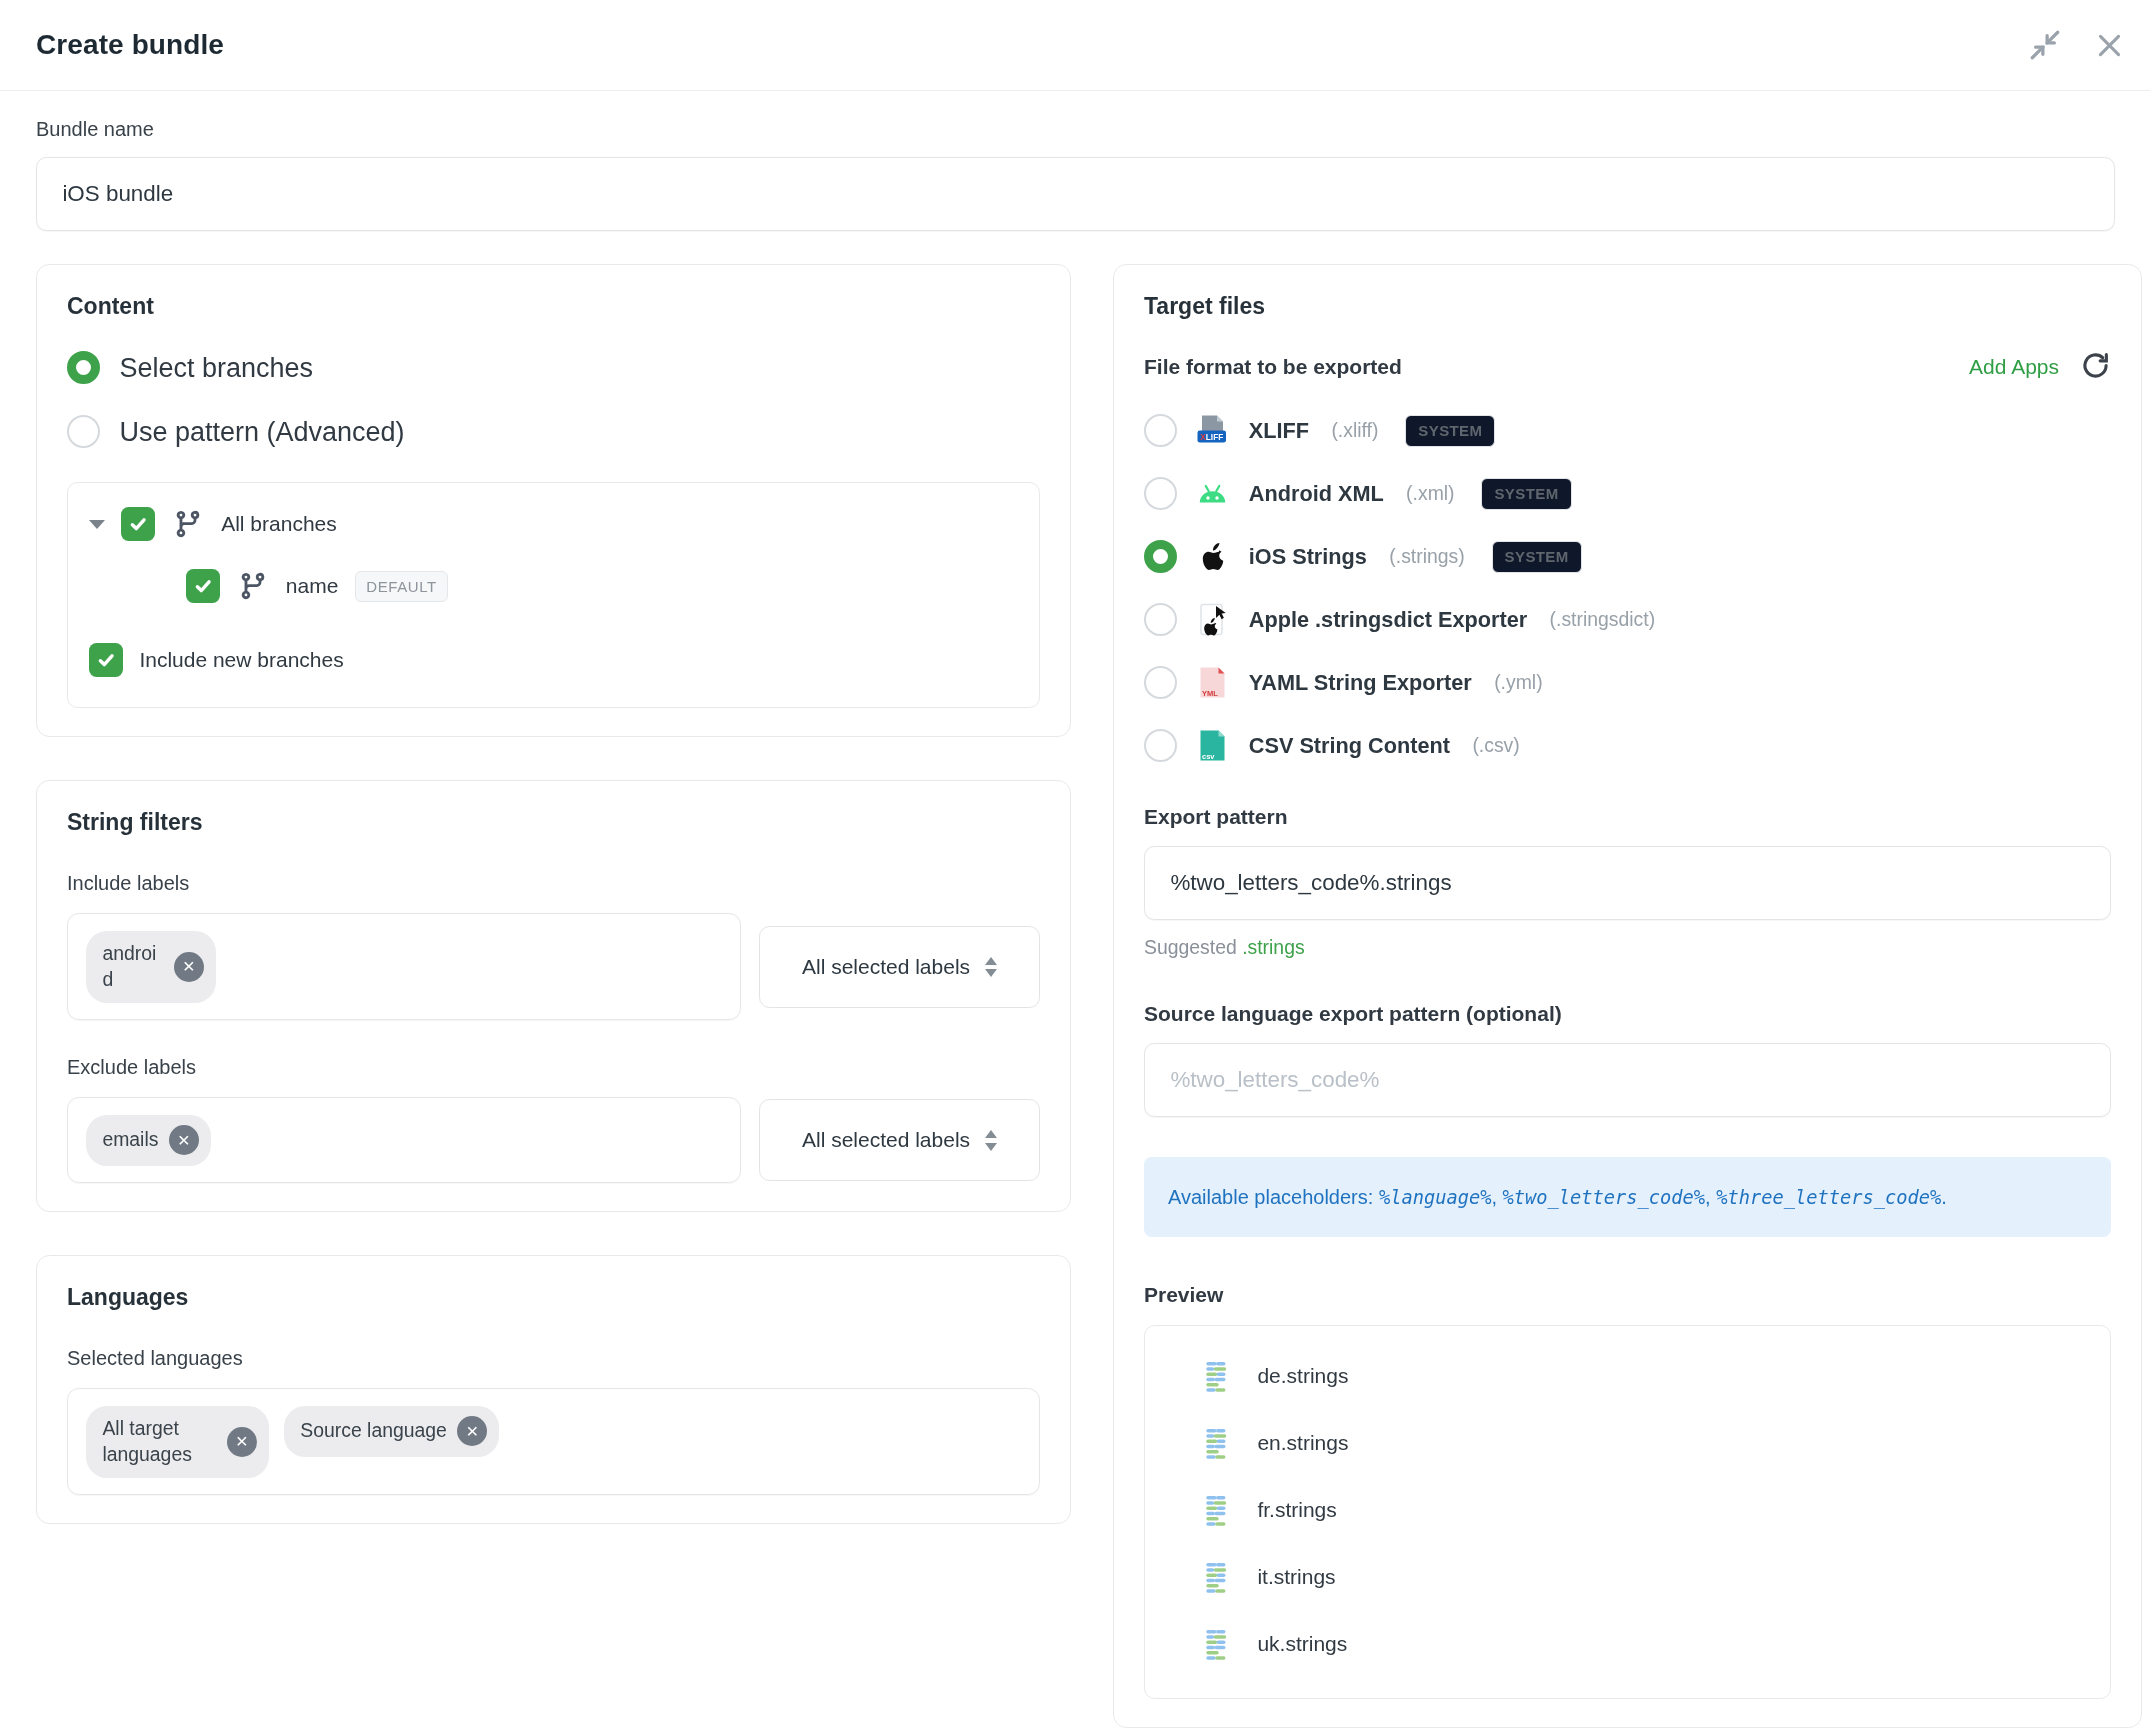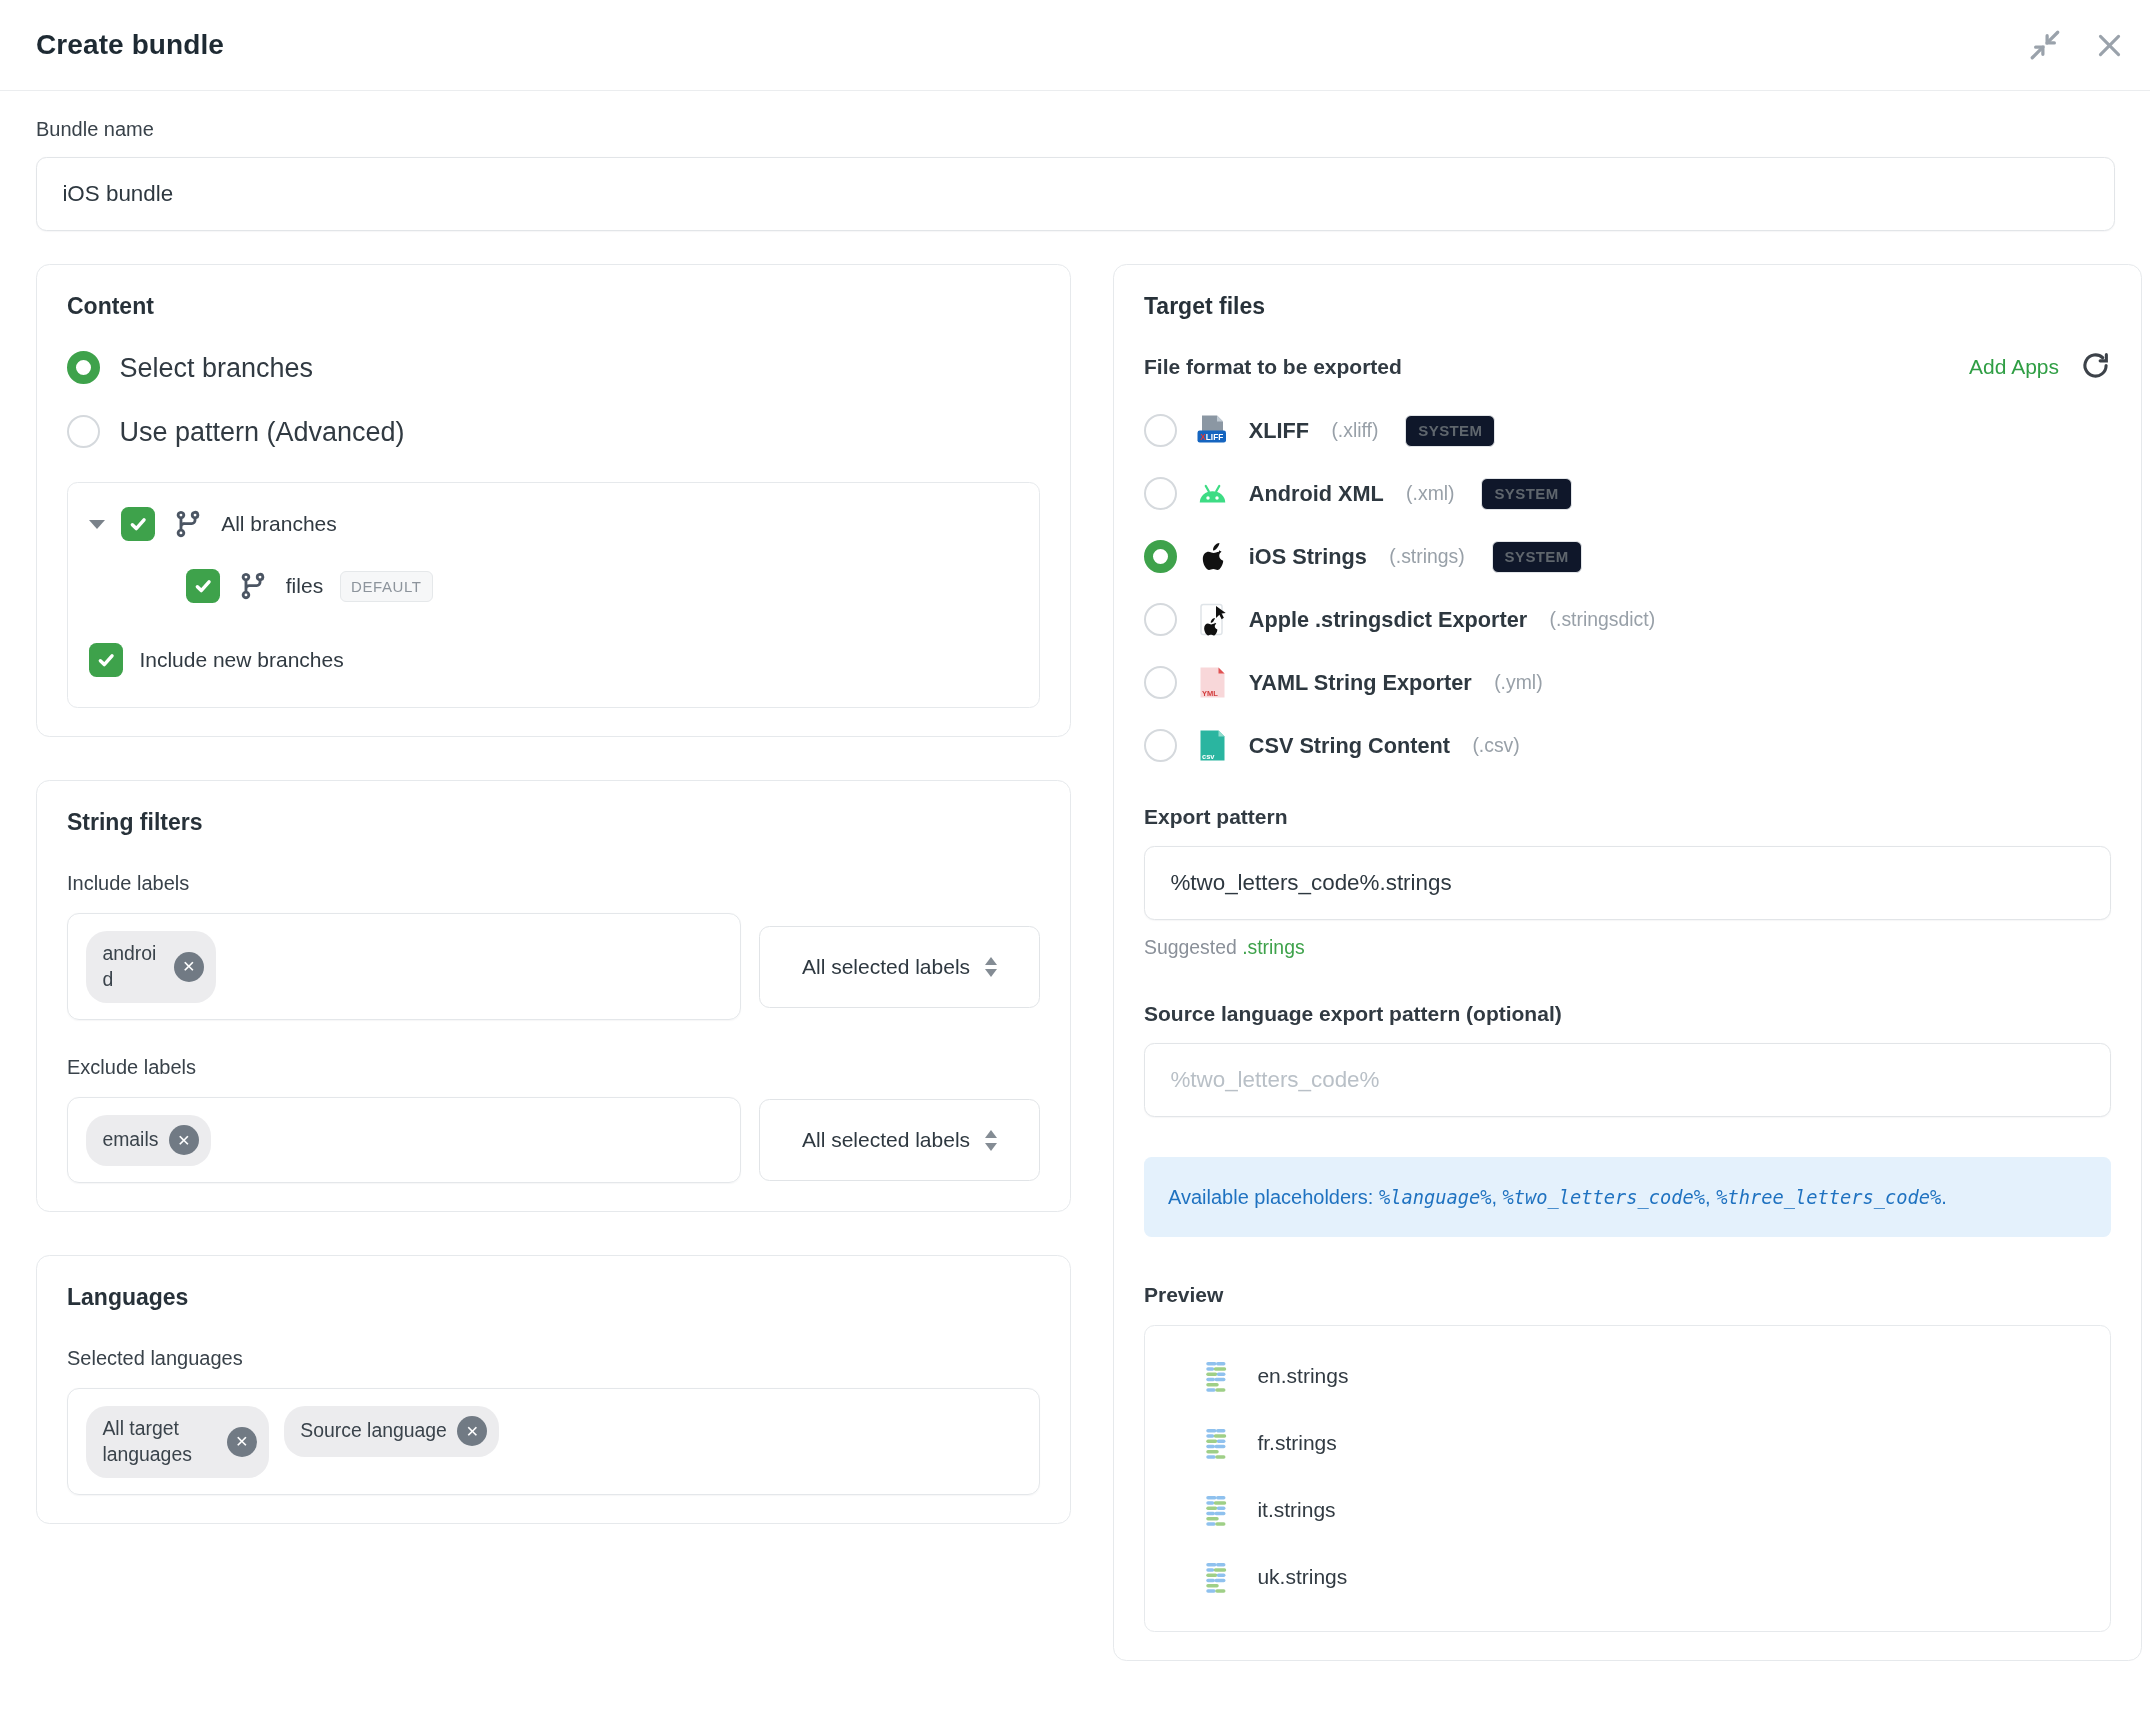--- a/index.html
+++ b/index.html
@@ -173,21 +173,21 @@
             <span class="checkbox">
               <svg width="22.4" height="22.4" viewBox="0 0 46 46" fill="none" stroke="#fff" stroke-width="7" stroke-linecap="round" stroke-linejoin="round">
                   <polyline points="11,24 19,32 35,14"></polyline>
                 </svg>
             </span>
             <span class="format-icon">
               <svg width="30" height="30" viewBox="0 0 16 16" fill="#4b5563">
                   <path d="M9.5 3.25a2.25 2.25 0 1 1 3 2.122V6A2.5 2.5 0 0 1 10 8.5H6a1 1 0 0 0-1 1v1.128a2.251 2.251 0 1 1-1.5 0V5.372a2.25 2.25 0 1 1 1.5 0v1.836A2.493 2.493 0 0 1 6 7h4a1 1 0 0 0 1-1v-.628A2.25 2.25 0 0 1 9.5 3.25Zm-6 0a.75.75 0 1 0 1.5 0 .75.75 0 0 0-1.5 0Zm8.25-.75a.75.75 0 1 0 0 1.5.75.75 0 0 0 0-1.5ZM4.25 12a.75.75 0 1 0 0 1.5.75.75 0 0 0 0-1.5Z"></path>
                 </svg>
             </span>
-            <span class="tree-label">files</span>
+            <span class="tree-label">name</span>
             <span class="badge">DEFAULT</span>
           </div>
 
           <div class="tree-row bottom">
             <span class="checkbox">
               <svg width="22.4" height="22.4" viewBox="0 0 46 46" fill="none" stroke="#fff" stroke-width="7" stroke-linecap="round" stroke-linejoin="round">
                   <polyline points="11,24 19,32 35,14"></polyline>
                 </svg>
             </span>
             <span class="tree-label">Include new branches</span>
@@ -386,74 +386,92 @@
                   <path d="M14 12h12" stroke="#9fcf87"></path>
                   <path d="M4 19h10" stroke="#9fcf87"></path>
                   <path d="M18 19h7" stroke="#8fc1ee"></path>
                   <path d="M4 26h7" stroke="#8fc1ee"></path>
                   <path d="M15 26h10" stroke="#8fc1ee"></path>
                   <path d="M4 33h12" stroke="#9fcf87"></path>
                   <path d="M4 40h8" stroke="#8fc1ee"></path>
                   <path d="M16 40h9" stroke="#9fcf87"></path>
                 </svg>
             </span>
-            <span class="preview-name">en.strings</span>
+            <span class="preview-name">de.strings</span>
           </div>
           <div class="preview-row">
             <span class="format-icon">
               <svg width="33" height="33" viewBox="0 0 44 44" stroke-linecap="round" stroke-width="4.6" fill="none">
                   <path d="M4 5h9" stroke="#8fc1ee"></path>
                   <path d="M17 5h8" stroke="#8fc1ee"></path>
                   <path d="M4 12h6" stroke="#8fc1ee"></path>
                   <path d="M14 12h12" stroke="#9fcf87"></path>
                   <path d="M4 19h10" stroke="#9fcf87"></path>
                   <path d="M18 19h7" stroke="#8fc1ee"></path>
                   <path d="M4 26h7" stroke="#8fc1ee"></path>
                   <path d="M15 26h10" stroke="#8fc1ee"></path>
                   <path d="M4 33h12" stroke="#9fcf87"></path>
                   <path d="M4 40h8" stroke="#8fc1ee"></path>
                   <path d="M16 40h9" stroke="#9fcf87"></path>
                 </svg>
             </span>
-            <span class="preview-name">fr.strings</span>
+            <span class="preview-name">en.strings</span>
           </div>
           <div class="preview-row">
             <span class="format-icon">
               <svg width="33" height="33" viewBox="0 0 44 44" stroke-linecap="round" stroke-width="4.6" fill="none">
                   <path d="M4 5h9" stroke="#8fc1ee"></path>
                   <path d="M17 5h8" stroke="#8fc1ee"></path>
                   <path d="M4 12h6" stroke="#8fc1ee"></path>
                   <path d="M14 12h12" stroke="#9fcf87"></path>
                   <path d="M4 19h10" stroke="#9fcf87"></path>
                   <path d="M18 19h7" stroke="#8fc1ee"></path>
                   <path d="M4 26h7" stroke="#8fc1ee"></path>
                   <path d="M15 26h10" stroke="#8fc1ee"></path>
                   <path d="M4 33h12" stroke="#9fcf87"></path>
                   <path d="M4 40h8" stroke="#8fc1ee"></path>
                   <path d="M16 40h9" stroke="#9fcf87"></path>
                 </svg>
             </span>
-            <span class="preview-name">it.strings</span>
+            <span class="preview-name">fr.strings</span>
           </div>
           <div class="preview-row">
             <span class="format-icon">
               <svg width="33" height="33" viewBox="0 0 44 44" stroke-linecap="round" stroke-width="4.6" fill="none">
                   <path d="M4 5h9" stroke="#8fc1ee"></path>
                   <path d="M17 5h8" stroke="#8fc1ee"></path>
                   <path d="M4 12h6" stroke="#8fc1ee"></path>
                   <path d="M14 12h12" stroke="#9fcf87"></path>
                   <path d="M4 19h10" stroke="#9fcf87"></path>
                   <path d="M18 19h7" stroke="#8fc1ee"></path>
                   <path d="M4 26h7" stroke="#8fc1ee"></path>
                   <path d="M15 26h10" stroke="#8fc1ee"></path>
                   <path d="M4 33h12" stroke="#9fcf87"></path>
                   <path d="M4 40h8" stroke="#8fc1ee"></path>
                   <path d="M16 40h9" stroke="#9fcf87"></path>
                 </svg>
             </span>
+            <span class="preview-name">it.strings</span>
+          </div>
+          <div class="preview-row">
+            <span class="format-icon">
+              <svg width="33" height="33" viewBox="0 0 44 44" stroke-linecap="round" stroke-width="4.6" fill="none">
+                  <path d="M4 5h9" stroke="#8fc1ee"></path>
+                  <path d="M17 5h8" stroke="#8fc1ee"></path>
+                  <path d="M4 12h6" stroke="#8fc1ee"></path>
+                  <path d="M14 12h12" stroke="#9fcf87"></path>
+                  <path d="M4 19h10" stroke="#9fcf87"></path>
+                  <path d="M18 19h7" stroke="#8fc1ee"></path>
+                  <path d="M4 26h7" stroke="#8fc1ee"></path>
+                  <path d="M15 26h10" stroke="#8fc1ee"></path>
+                  <path d="M4 33h12" stroke="#9fcf87"></path>
+                  <path d="M4 40h8" stroke="#8fc1ee"></path>
+                  <path d="M16 40h9" stroke="#9fcf87"></path>
+                </svg>
+            </span>
             <span class="preview-name">uk.strings</span>
           </div>
         </div>
       </div>
     </div>
   </div>
 </div>
 
 
 </body></html>

